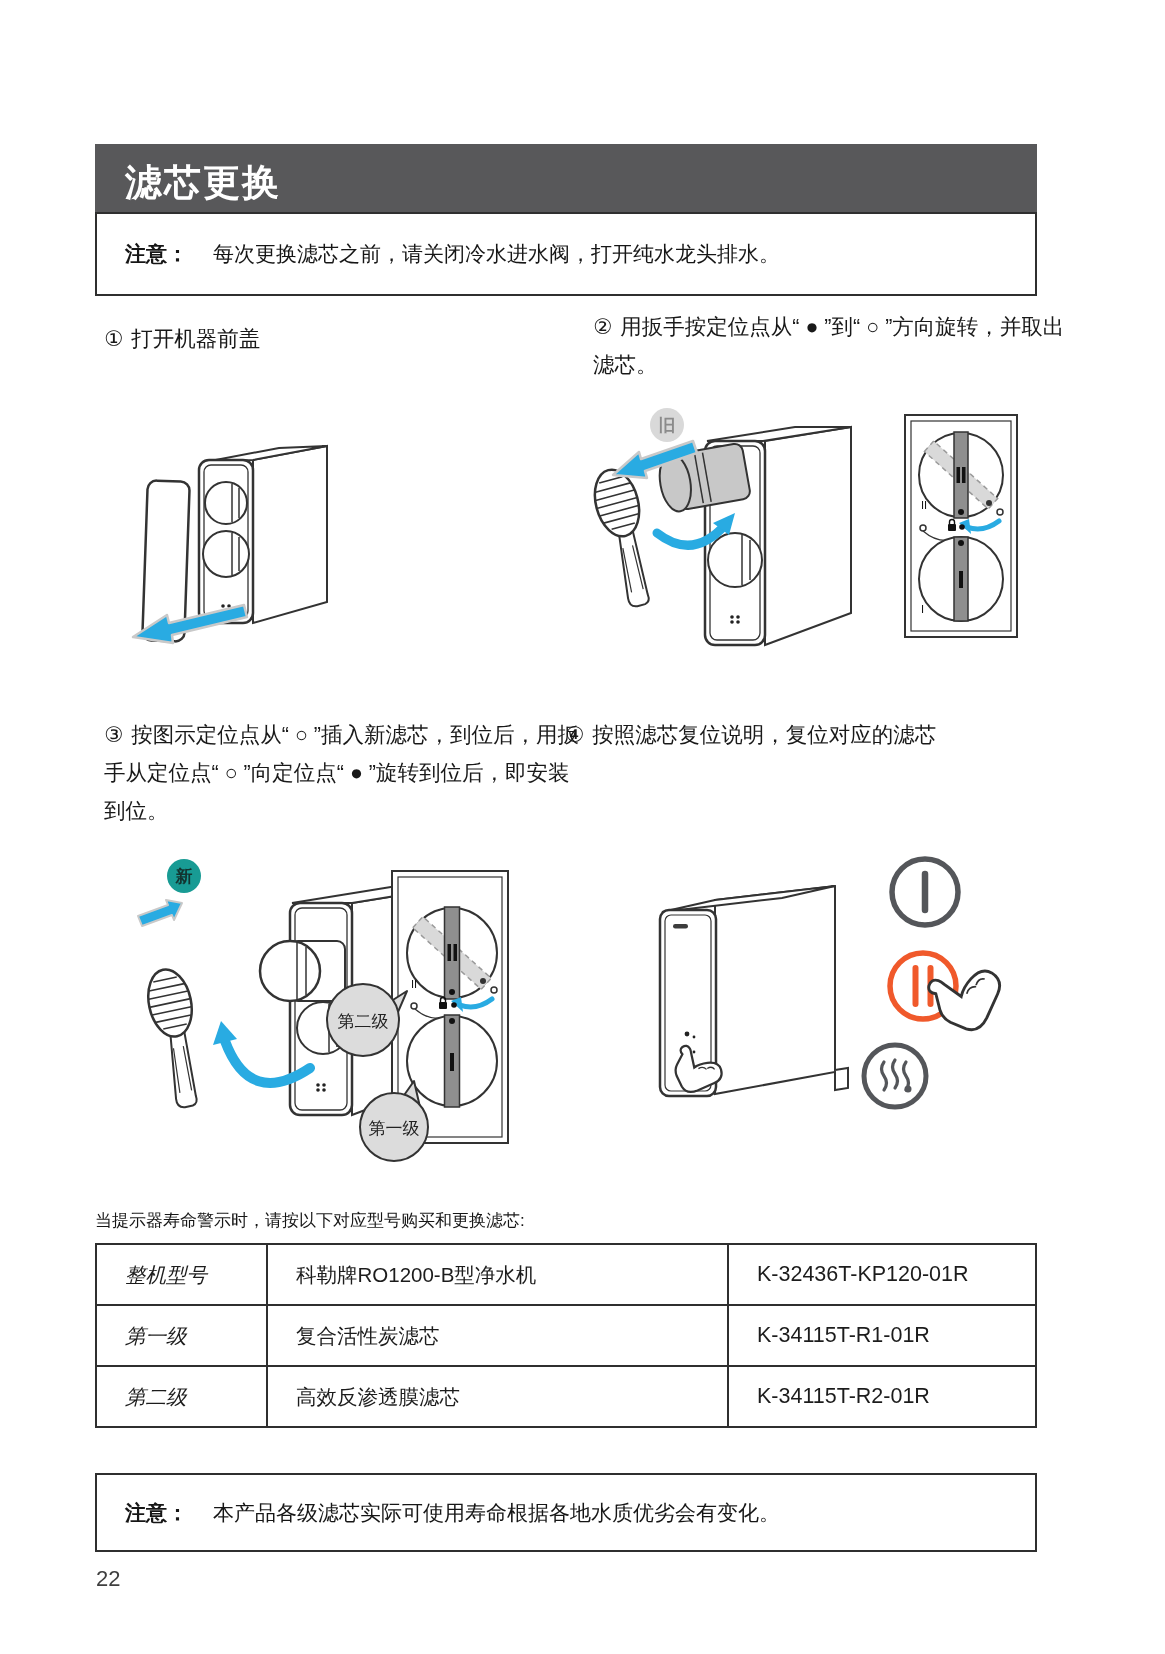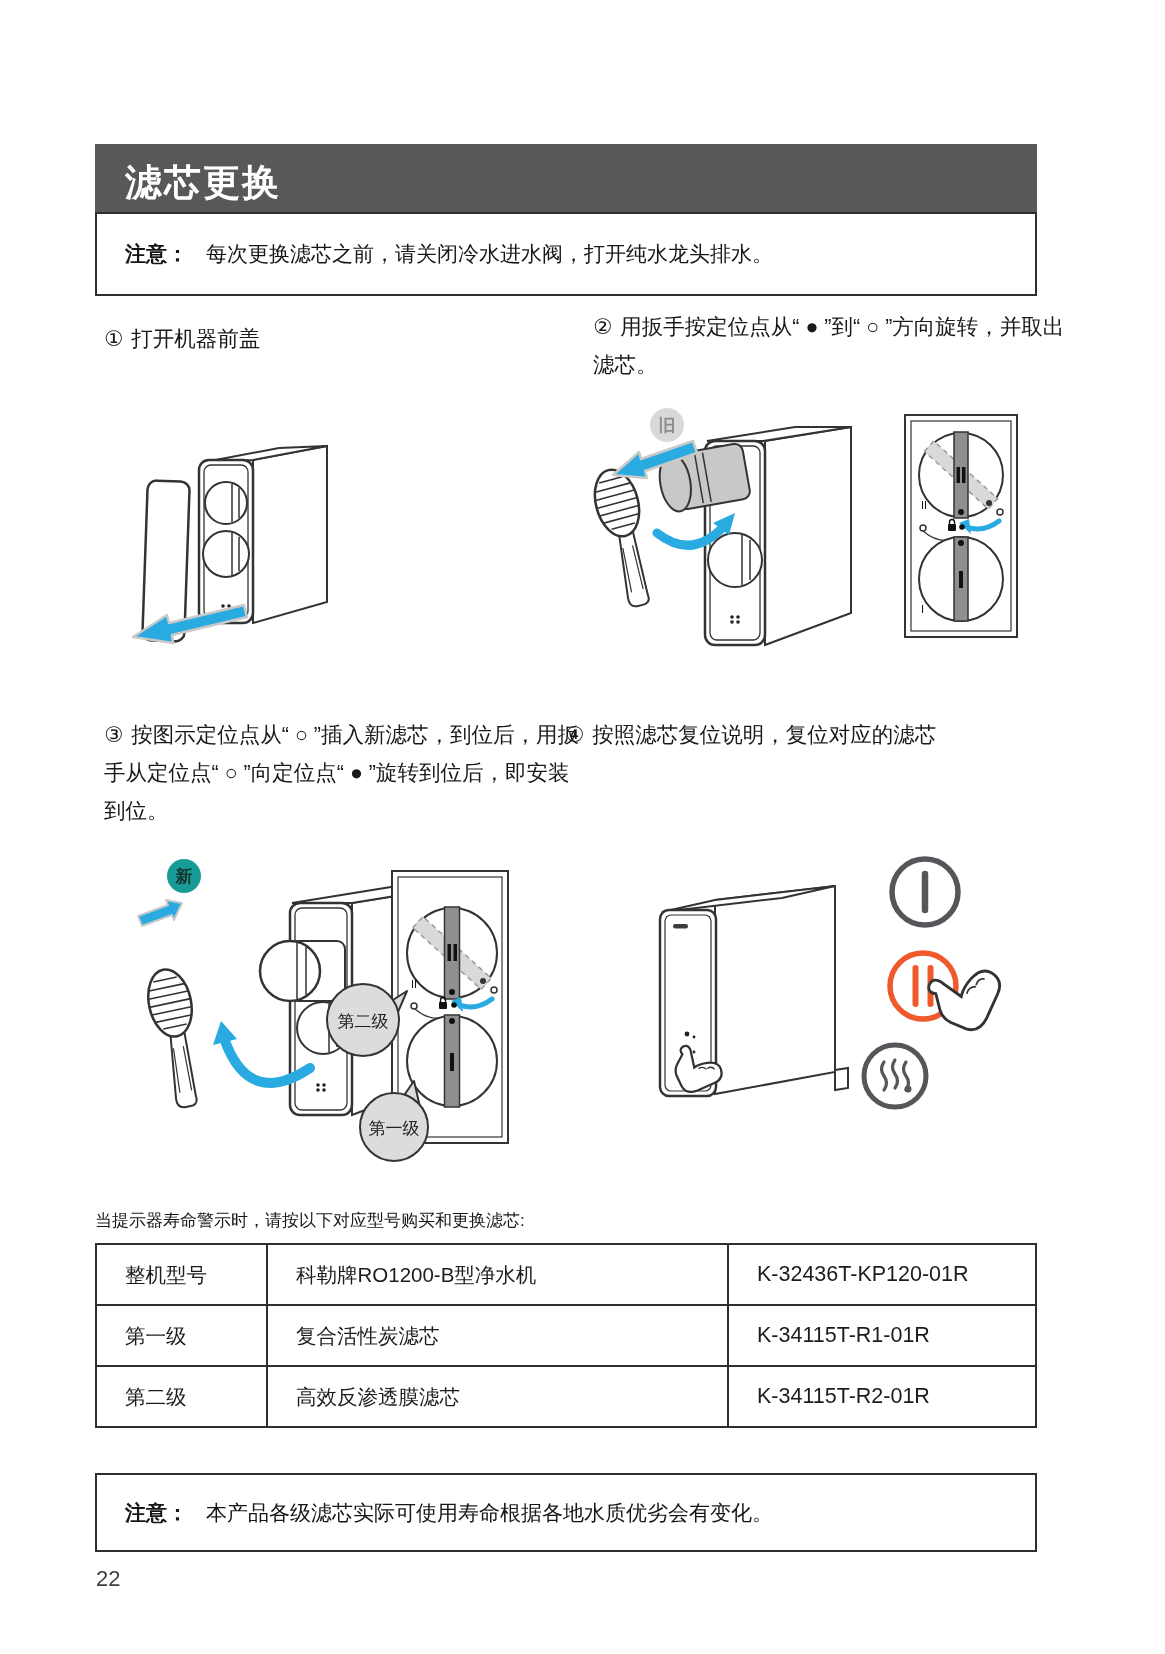--- a/index.html
+++ b/index.html
@@ -3,40 +3,40 @@
 <meta charset="utf-8">
 <style>
   html,body{margin:0;padding:0;background:#fff;}
   #page{position:relative;width:1165px;height:1654px;background:#fff;overflow:hidden;
         font-family:"Liberation Sans","DejaVu Sans",sans-serif;color:#191919;}
   #titlebar{position:absolute;left:95px;top:100px;width:942px;height:78px;background:#58585a;
             display:flex;align-items:center;padding-left:30px;box-sizing:border-box;margin-top:44px;}
   #titlebar h1{margin:0;font-size:37px;font-weight:bold;color:#fff;letter-spacing:2px;}
   .notice{position:absolute;left:95px;width:942px;border:2px solid #2f2f2f;background:#fff;
           display:flex;align-items:center;padding-left:28px;box-sizing:border-box;
-          font-size:21px;color:#161616;}
+          font-size:21px;color:#161616;gap:7px;}
   .notice .lbl{font-weight:bold;margin-right:18px;white-space:nowrap;}
   #notice-top{top:212px;height:84px;}
   #notice-bottom{top:1473px;height:79px;}
   .step{position:absolute;font-size:21.5px;color:#191919;line-height:38px;}
   #step1{left:104px;top:320px;width:430px;}
   #step2{left:593px;top:308px;width:474px;}
   #step3{left:104px;top:716px;width:480px;}
   #step4{left:565px;top:716px;width:474px;}
   .step .num{margin-right:8px;}
   .fig{position:absolute;}
   #fig1{left:95px;top:386px;}
   #fig2{left:555px;top:385px;}
   #fig3{left:85px;top:813px;}
   #fig4{left:605px;top:812px;}
   #table-intro{position:absolute;left:95px;top:1192px;font-size:17px;color:#161616;}
   #spec-table{position:absolute;left:95px;top:1243px;width:942px;border-collapse:collapse;table-layout:fixed;}
   #spec-table td{border:2px solid #2f2f2f;height:59px;font-size:20.5px;color:#1c1c1c;
                  padding:0 6px 0 28px;background:#fff;}
-  #spec-table .c1{width:135px;}
+  #spec-table .c1{width:135px;font-style:italic;}
   #spec-table .c2{width:425px;}
   #spec-table .c3{font-size:21.5px;margin-left:15px;}
   #page-number{position:absolute;left:96px;top:1566px;font-size:22px;color:#3f3f3f;}
   svg text{font-family:"Liberation Sans","DejaVu Sans",sans-serif;}
 </style>
 </head>
 <body>
 
 <div id="page">
 

